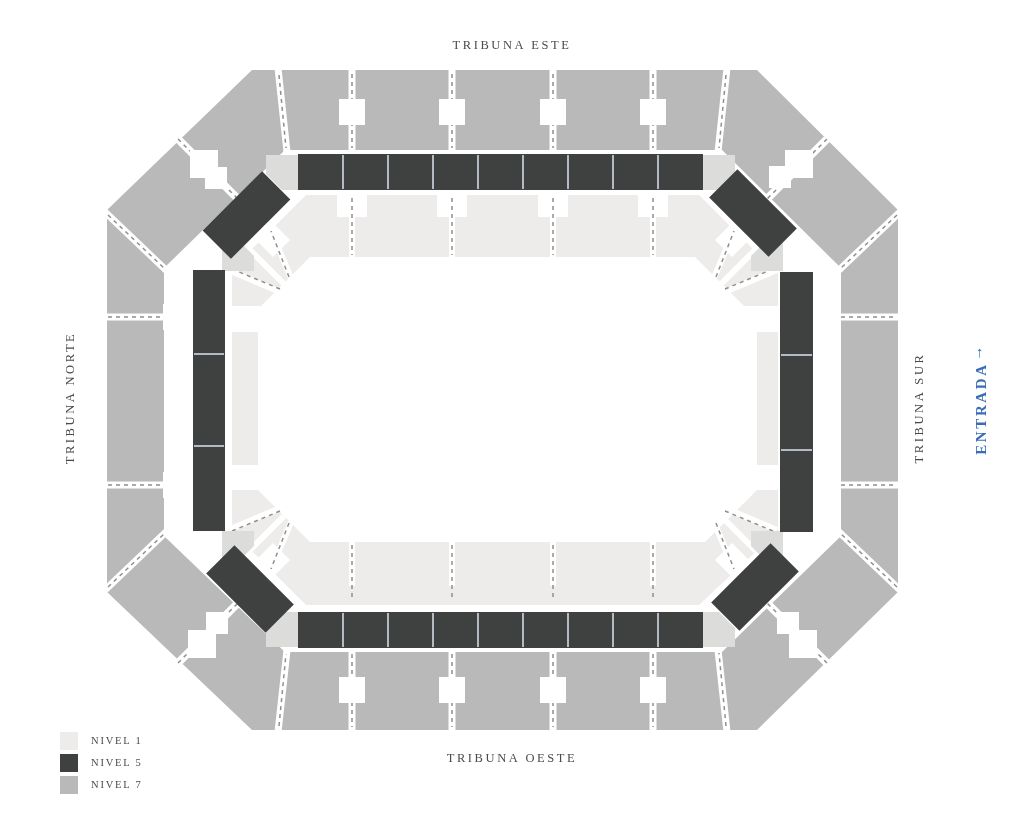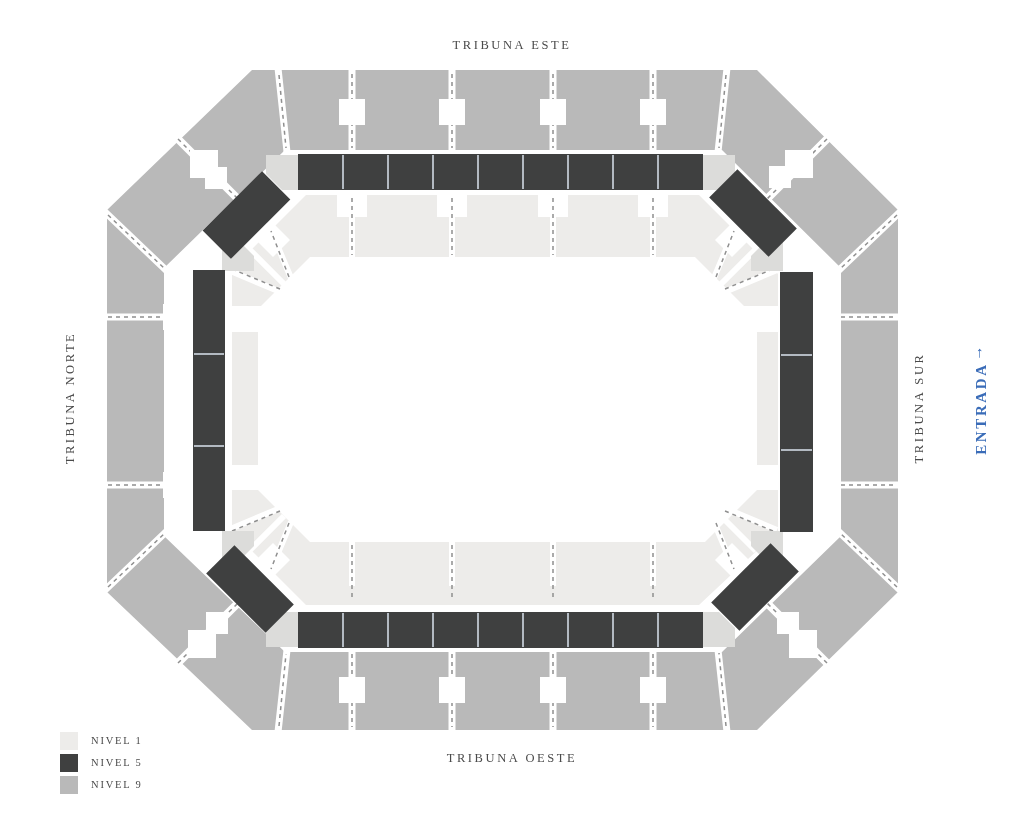--- a/index.html
+++ b/index.html
@@ -174,17 +174,17 @@
     <div class="legend-row">
       <div class="legend-swatch sw-level1"></div>
       <div class="legend-label">NIVEL 1</div>
     </div>
     <div class="legend-row">
       <div class="legend-swatch sw-level2"></div>
       <div class="legend-label">NIVEL 5</div>
     </div>
     <div class="legend-row">
       <div class="legend-swatch sw-level3"></div>
-      <div class="legend-label">NIVEL 9</div>
+      <div class="legend-label">NIVEL 7</div>
     </div>
   </div>
 
 </div>
 
 </body></html>

